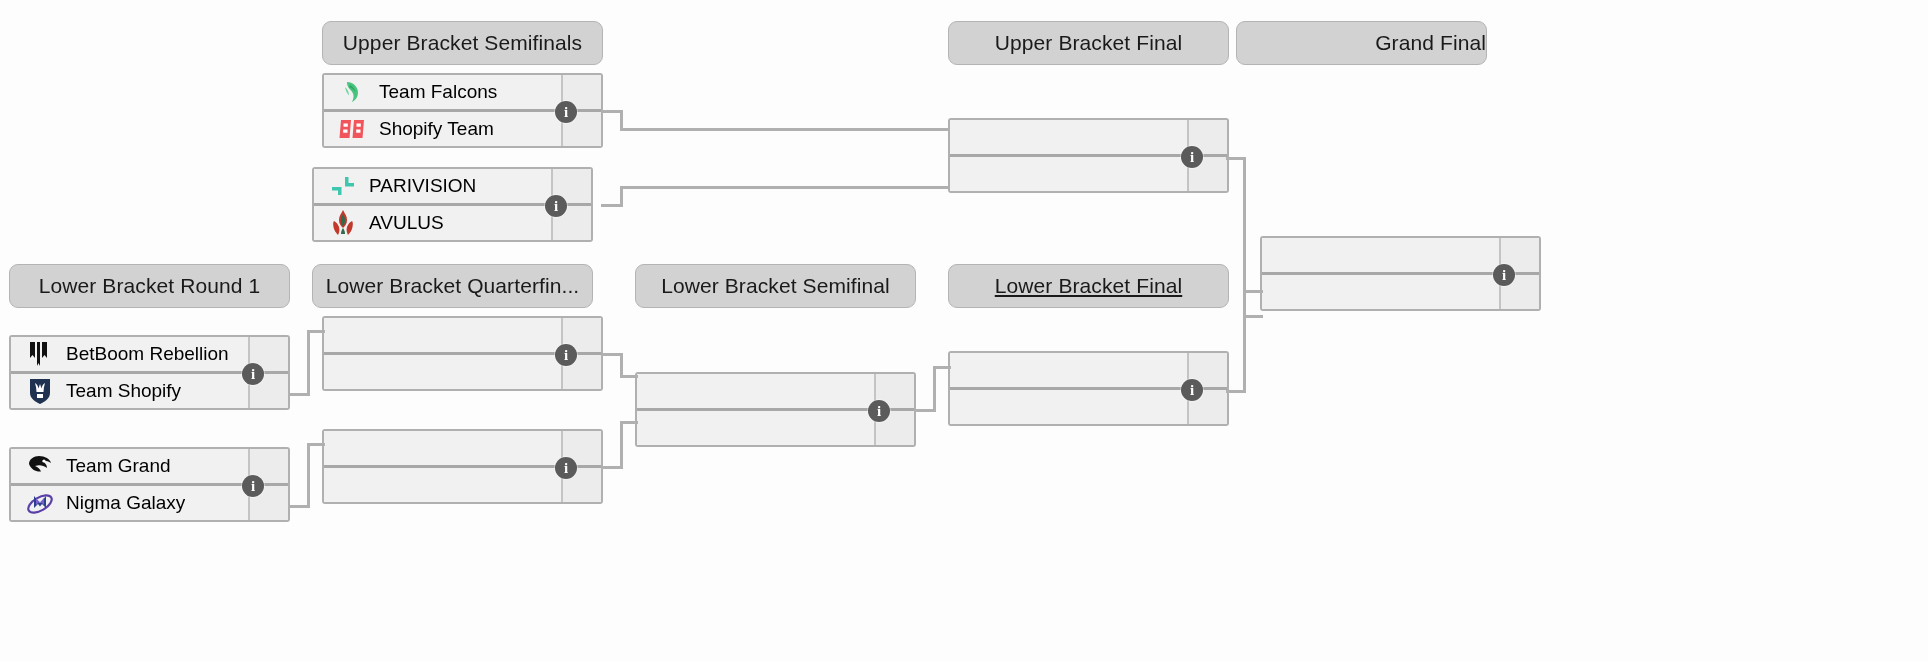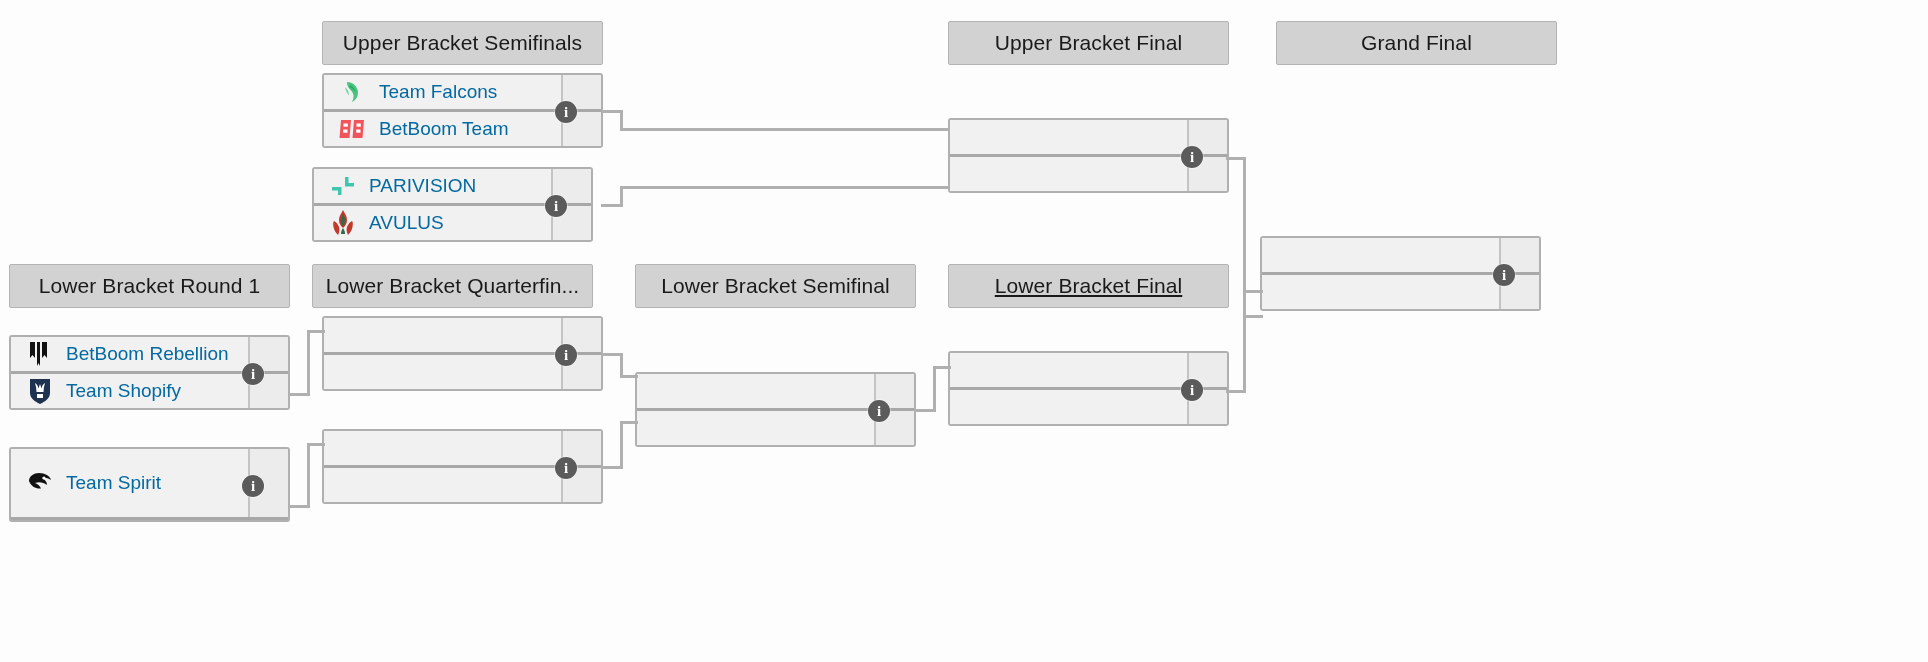--- a/index.html
+++ b/index.html
@@ -16,21 +16,21 @@
   #bracket {
     position: absolute; inset: 0;
   }
 
   
   .round-header {
     position: absolute;
     height: 44px;
     background: #d2d2d2;
     border: 1px solid #b4b4b4;
-    border-radius: 2px;
+    border-radius: 9px;
     display: flex;
     align-items: center;
     justify-content: center;
     font-size: 21px;
     color: #1a1a1a;
     letter-spacing: .1px;
     white-space: nowrap;
     overflow: hidden;
     box-sizing: border-box;
   }
@@ -71,21 +71,21 @@
     box-sizing: border-box;
     background: #ececec;
     display: flex;
     align-items: center;
     justify-content: center;
     font-size: 17px;
     color: #222;
   }
   .team-name {
     font-size: 19px;
-    color: #0369a1;
+    color: #000000;
     white-space: nowrap;
     overflow: hidden;
     text-overflow: ellipsis;
   }
   
   .match.empty .name-cell { border-right: 2px solid #c4c4c4; }
 
   
   .info-badge {
     position: absolute;
@@ -130,21 +130,21 @@
 <div id="bracket">
 
   <div class="round-header" style="left:322px; top:21px; width:281px;">
     <span>Upper Bracket Semifinals</span>
   </div>
 
   <div class="round-header" style="left:948px; top:21px; width:281px;">
     <span>Upper Bracket Final</span>
   </div>
 
-  <div class="round-header" style="left:1276px; top:21px; width:281px;">
+  <div class="round-header" style="left:1236px; top:21px; width:251px;justify-content:flex-end;">
     <span>Grand Final</span>
   </div>
 
   <div class="round-header" style="left:9px; top:264px; width:281px;">
     <span>Lower Bracket Round 1</span>
   </div>
 
   <div class="round-header" style="left:312px; top:264px; width:281px;">
     <span>Lower Bracket Quarterfin...</span>
   </div>
@@ -210,21 +210,21 @@
     <div class="opp bottom">
       <div class="name-cell">
         <span class="logo">
           <svg width="28" height="22" viewBox="0 0 28 22" aria-hidden="true">
             <path d="M2 2h10l-1.5 18H0.5L2 2z" fill="#f2545b"></path>
             <path d="M4.5 5.5h4.3v3.2H4.5zM4.2 11.5h4.3v3.2H4.2z" fill="#fff"></path>
             <path d="M15 2h10l-1.5 18H13.5L15 2z" fill="#f2545b"></path>
             <path d="M17.5 5.5h4.3v3.2h-4.3zM17.2 11.5h4.3v3.2h-4.3z" fill="#fff"></path>
           </svg>
         </span>
-        <span class="team-name">BetBoom Team</span>
+        <span class="team-name">Shopify Team</span>
       </div>
       <div class="score-cell"></div>
     </div>
     <div class="info-badge" style="right:24px; top:26px;">i</div>
   </div>
 
   <div class="match" style="left:312px; top:167px; width:281px; height:75px;">
     <div class="opp top">
       <div class="name-cell">
         <span class="logo">
@@ -321,21 +321,34 @@
 
   <div class="match" style="left:9px; top:447px; width:281px; height:75px;">
     <div class="opp top">
       <div class="name-cell">
         <span class="logo">
           <svg width="28" height="26" viewBox="0 0 28 26" aria-hidden="true">
             <path d="M3 11c0-5 5-8 10-8 6 0 11 3 12 7-3-2-6-2.5-9-2 3 1.5 5 4 5 7-4-3-8-3.5-12-2 3 1 5 3 6 5.5-5 .5-10-2-12-7.5z" fill="#111111"></path>
             <circle cx="18" cy="8" r="1.6" fill="#ffffff"></circle>
           </svg>
         </span>
-        <span class="team-name">Team Spirit</span>
+        <span class="team-name">Team Grand</span>
+      </div>
+      <div class="score-cell"></div>
+    </div>
+    <div class="opp bottom">
+      <div class="name-cell">
+        <span class="logo">
+          <svg width="28" height="28" viewBox="0 0 28 28" aria-hidden="true">
+            <ellipse cx="14" cy="15" rx="13" ry="6.5" transform="rotate(-30 14 15)" fill="none" stroke="#5b3fa8" stroke-width="2.2"></ellipse>
+            <path d="M8 19V7l6 7 6-7v12l-4-4-2 2.5L12 15z" fill="#2b3f8c"></path>
+            <path d="M10 9l4 4.5L18 9v7l-4-3.5L10 16z" fill="#7b5fd0"></path>
+          </svg>
+        </span>
+        <span class="team-name">Nigma Galaxy</span>
       </div>
       <div class="score-cell"></div>
     </div>
     <div class="info-badge" style="right:24px; top:26px;">i</div>
   </div>
 
   <div class="match empty" style="left:322px; top:316px; width:281px; height:75px;">
     <div class="opp top">
       <div class="name-cell">
         <span class="team-name"></span>

